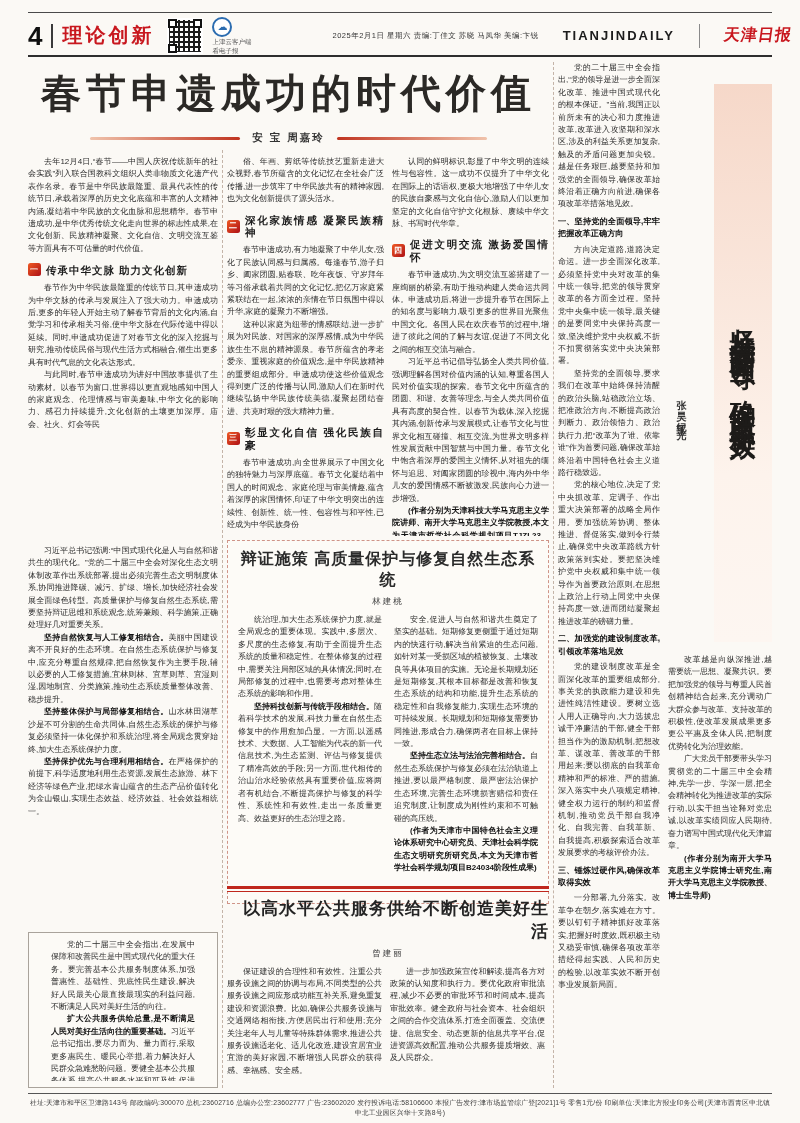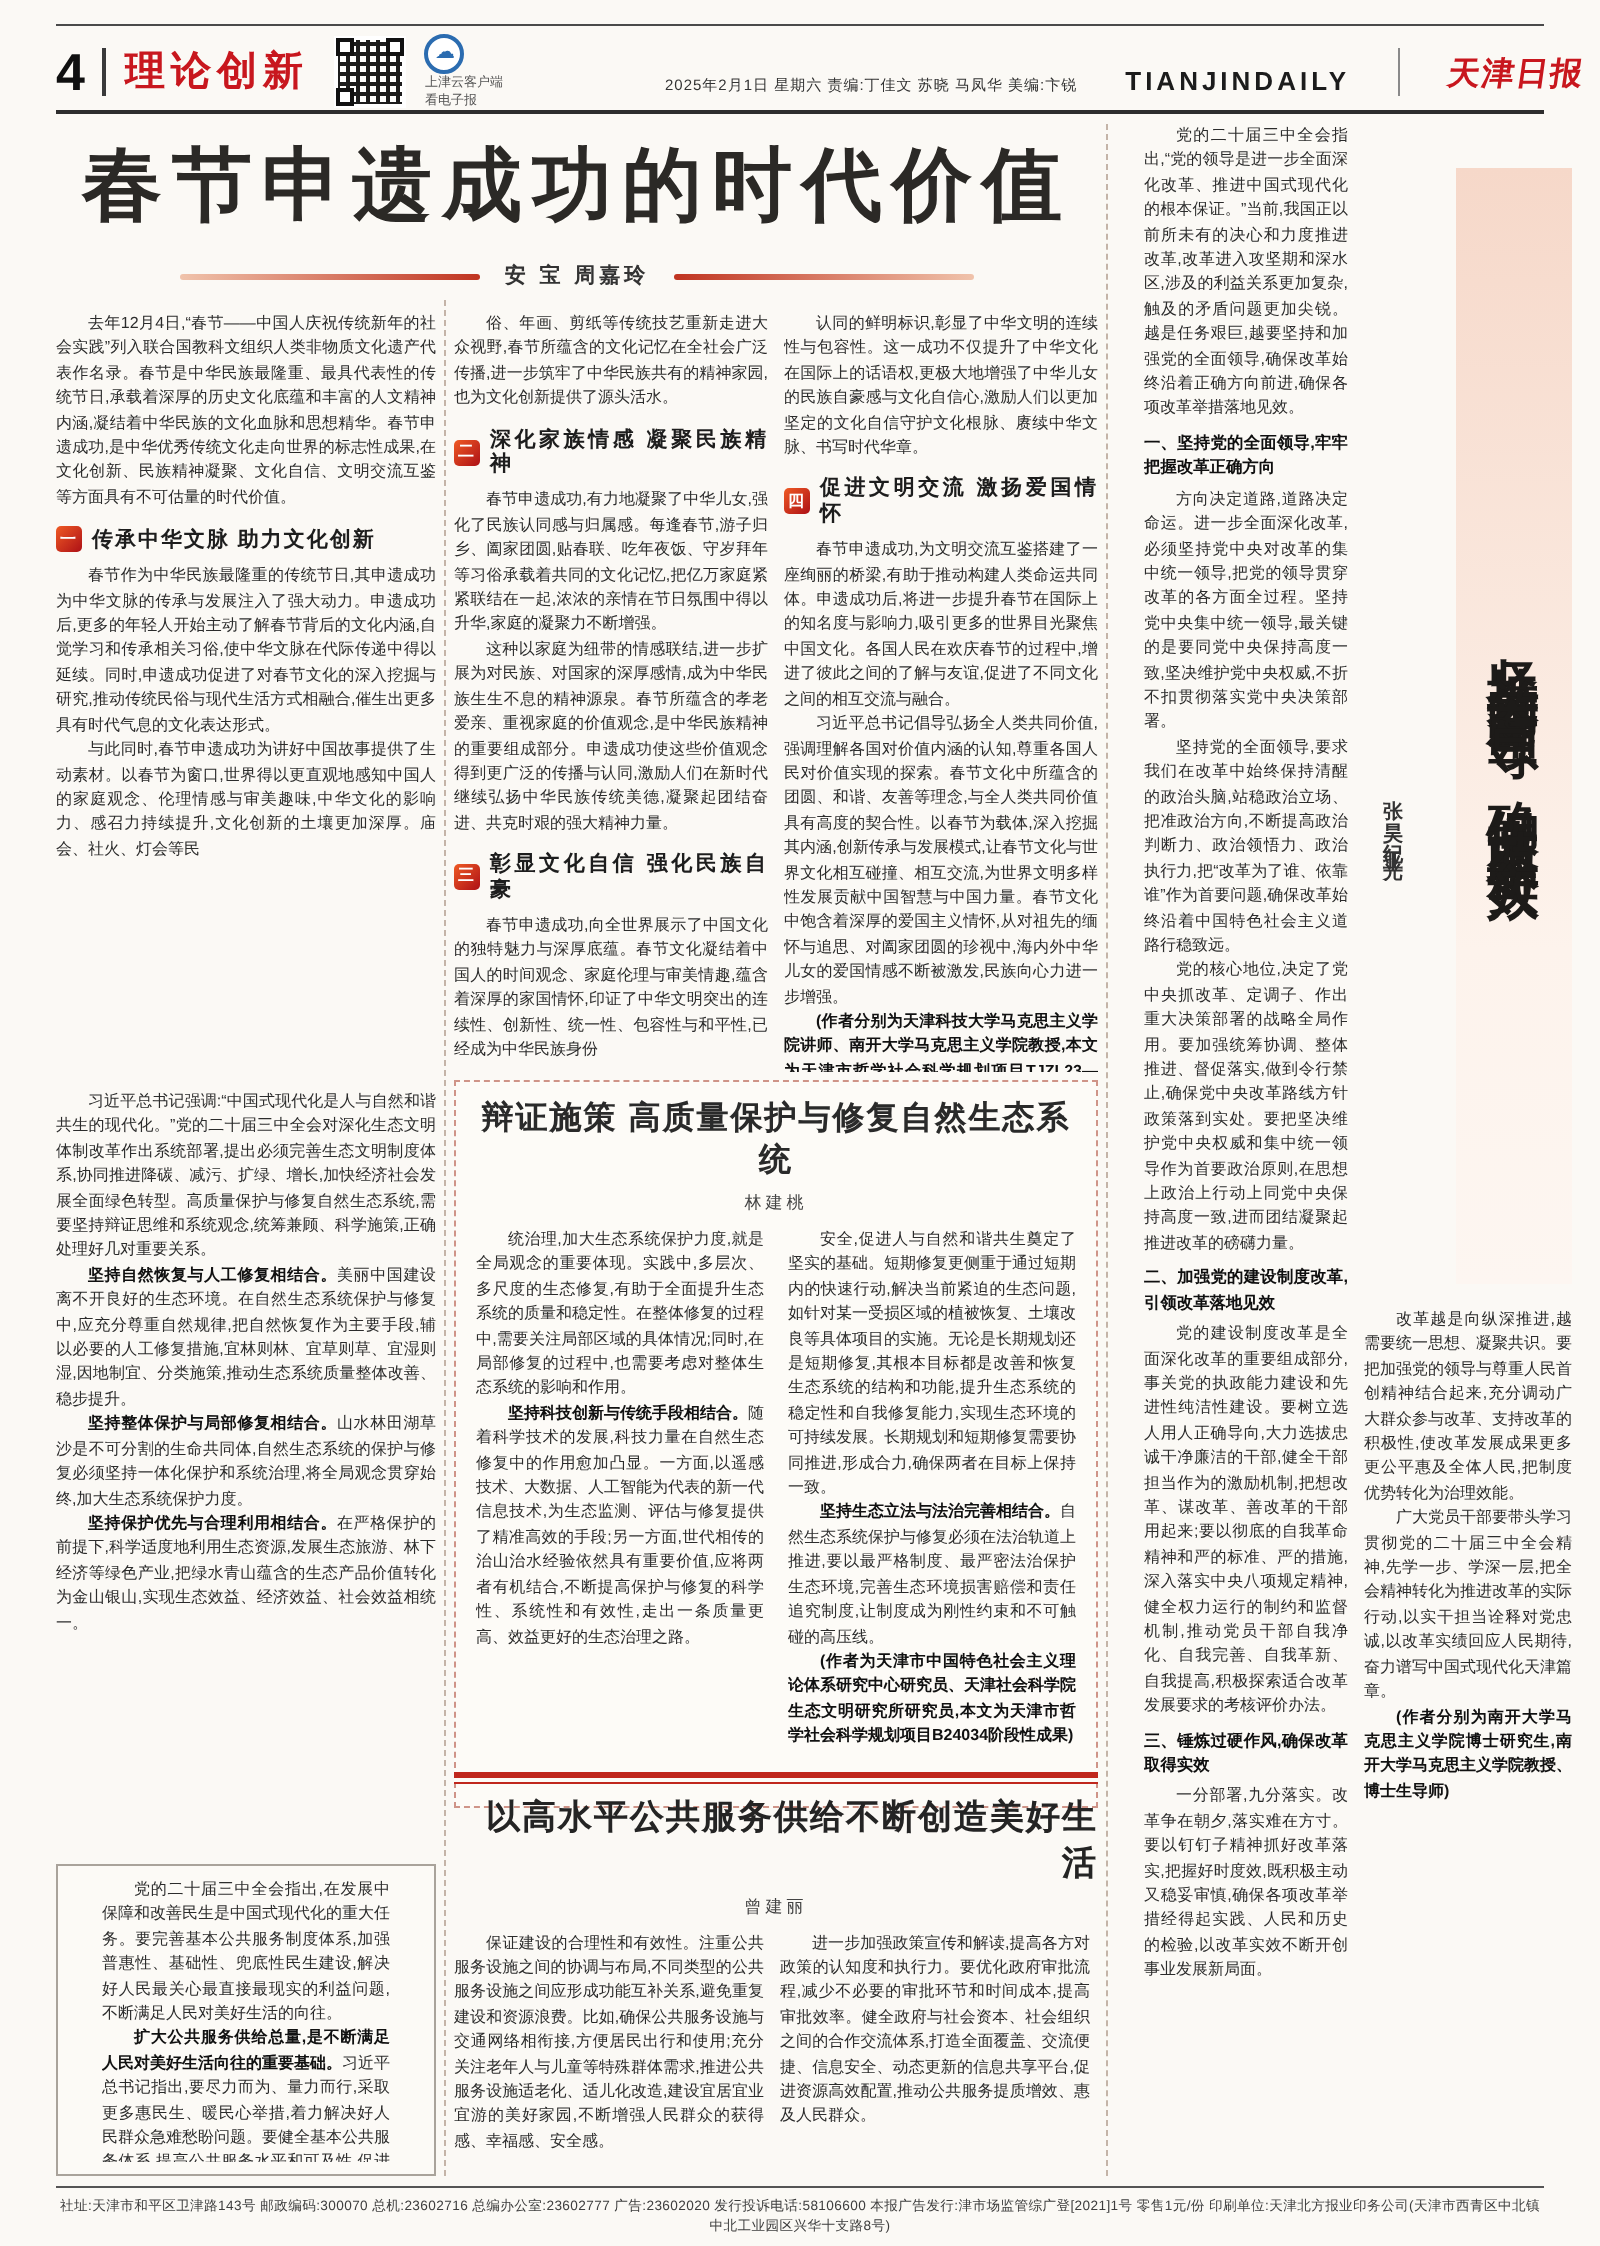--- a/index.html
+++ b/index.html
@@ -15,21 +15,21 @@
   .qr{width:34px;height:34px;margin-left:14px;position:relative;background:
       repeating-linear-gradient(0deg,#1d1d1d 0 2px,transparent 2px 5px),
       repeating-linear-gradient(90deg,#1d1d1d 0 2px,rgba(255,255,255,.85) 2px 5px);
       outline:2px solid #fff;outline-offset:-1px}
   .qr i{position:absolute;width:9px;height:9px;border:2px solid #111;background:#fff}
   .qr i:nth-child(1){left:0;top:0}.qr i:nth-child(2){right:0;top:0}.qr i:nth-child(3){left:0;bottom:0}
   .logo-col{display:flex;flex-direction:column;align-items:flex-start;margin-left:10px;gap:1px}
   .cloud-logo{width:20px;height:20px;border:2px solid #2b6cb0;border-radius:50%;color:#2b6cb0;
       font-size:10px;display:flex;align-items:center;justify-content:center;background:#fff}
   .qr-caption{font-size:6.5px;color:#555;line-height:8px}
-  .hdr-right{margin-left:auto;display:flex;align-items:flex-end;gap:24px}
+  .hdr-right{margin-left:auto;display:flex;align-items:center;gap:24px}
   .dateline{font-size:7.5px;color:#333;letter-spacing:.5px}
   .masthead-en{font-size:13px;font-weight:bold;letter-spacing:2px;color:#1c1c1c}
   .masthead-sep{width:1px;height:24px;background:#8a8a8a}
   .masthead-cn{font-size:16px;font-weight:900;color:#c8171e;transform:skewX(-8deg);letter-spacing:1px}
   .thick-rule{position:absolute;left:28px;right:28px;top:55px;border-top:2.5px solid #2e2e2e}
   
   .lead-headline{position:absolute;left:28px;top:68px;width:521px;text-align:center;
       font-size:40px;line-height:50px;font-weight:900;color:#2b2926;letter-spacing:5px}
   .lead-author{position:absolute;left:28px;top:131px;width:521px;display:flex;align-items:center;justify-content:center;gap:12px}
   .auth-bar{width:150px;height:3px;border-radius:2px}
@@ -61,21 +61,21 @@
       background:#fcfaf6;padding:6px 22px}
   .bl-box .flow{height:142px}
   
   .bottom-art{position:absolute;left:227px;top:886px;width:322px;height:202px}
   .dbl-rule{height:2.5px;background:#c0271d;margin-bottom:2px}
   .dbl-rule2{height:1px;background:#c0271d;margin-bottom:5px}
   .bottom-headline{text-align:right;font-size:17px;font-weight:900;color:#242424;letter-spacing:1px}
   .bottom-cols{display:flex;gap:8px;margin-top:2px}
   .bottom-cols .flow{width:155px;height:136px}
   
-  .right-region{position:absolute;left:572px;top:62px;width:214px;height:1026px;display:flex;gap:8px}
+  .right-region{position:absolute;left:558px;top:62px;width:214px;height:1026px;display:flex;gap:8px}
   #right-a{width:102px;height:100%}
   .right-b{position:relative;width:104px}
   .pink-block{position:absolute;top:22px;right:0;width:58px;height:558px;
       background:linear-gradient(180deg,#f6d8c9,#fdf3ec 70%,#fdf6f1);
       display:flex;align-items:center;justify-content:center}
   .vtitle{writing-mode:vertical-rl;font-size:26px;line-height:1;font-weight:900;color:#1d1b19;letter-spacing:5px}
   .v-author{position:absolute;top:330px;left:6px;writing-mode:vertical-rl;font-size:10px;color:#333;letter-spacing:4px;font-weight:bold}
   #right-b-flow{position:absolute;left:0;right:0;top:592px;bottom:0}
   
   .vdash{position:absolute;border-left:1px dashed #c4b4a8}

